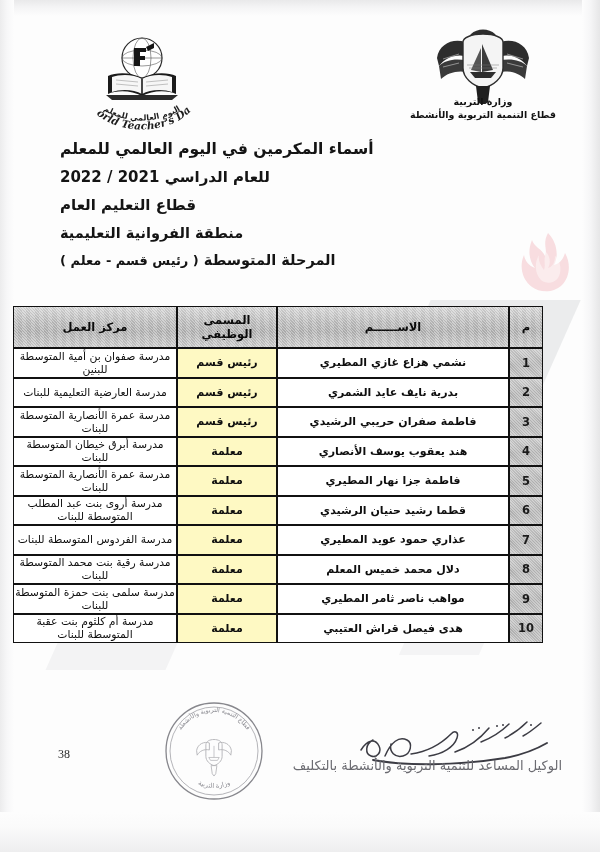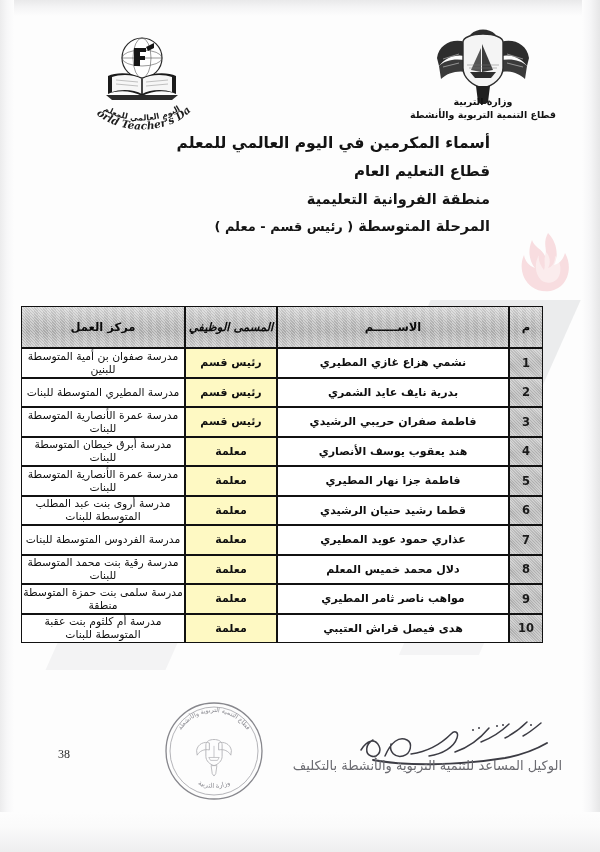--- a/index.html
+++ b/index.html
@@ -68,22 +68,22 @@
   }
   .moe-caption {
     position: absolute; left: 388px; top: 96px; width: 190px;
     text-align: center; color: #121212; line-height: 1.35;
   }
   .moe-caption .l1 { font-size: 9.5px; font-weight: bold; letter-spacing: .4px; }
   .moe-caption .l2 { font-size: 9.5px; font-weight: bold; letter-spacing: .1px; }
 
   
   .titles {
-    position: absolute; left: 60px; top: 134px; width: 430px;
-    text-align: right;
+    position: absolute; left: 60px; top: 140px; width: 430px;
+    text-align: left;
   }
   .titles .tline {
     color: #141414;
     font-weight: bold;
     margin: 0 0 9px 0;
     white-space: nowrap;
     line-height: 1.25;
   }
   .t1 { font-size: 15.5px; }
   .t2 { font-size: 15px; }
@@ -117,21 +117,21 @@
     background:
       repeating-linear-gradient(48deg, rgba(255,255,255,.30) 0 1px, rgba(0,0,0,.05) 1px 2px),
       linear-gradient(to bottom, #d8d8d8 0%, #bdbdbd 38%, #b2b2b2 62%, #cccccc 100%);
     height: 42px;
     color: #0b0b0b;
     font-size: 11.5px;
     font-weight: bold;
   }
   th.col-num  { width: 34px; }
   th.col-name { width: 232px; }
-  th.col-job  { width: 92px; font-style: italic; }
+  th.col-job  { width: 100px; }
   th.col-work { width: 164px; }
 
   td.cell-num {
     font-size: 11.5px;
     font-weight: bold;
     color: #1b1b1b;
     background:
       repeating-linear-gradient(45deg, rgba(255,255,255,.22) 0 1px, rgba(0,0,0,.06) 1px 2px),
       linear-gradient(to bottom, #cfcfcf, #b9b9b9 55%, #c9c9c9);
   }
@@ -271,20 +271,21 @@
     </g>
   </svg>
 
   <div class="moe-caption">
     <div class="l1">وزارة التربية</div>
     <div class="l2">قطاع التنمية التربوية والأنشطة</div>
   </div>
 
   <div class="titles">
     <div class="tline t1">أسماء المكرمين في اليوم العالمي للمعلم</div>
+    <div class="tline t2">للعام الدراسي 2021 / 2022</div>
     <div class="tline t3">قطاع التعليم العام</div>
     <div class="tline t4">منطقة الفروانية  التعليمية</div>
     <div class="tline t5">
       <span>المرحلة المتوسطة</span>
       <span class="sub">( رئيس قسم - معلم )</span>
     </div>
   </div>
 
   <div class="tbl-wrap">
     <table class="roster">
@@ -300,21 +301,21 @@
           <tr>
             <td class="cell-num">1</td>
             <td class="cell-name">نشمي هزاع غازي المطيري</td>
             <td class="cell-job">رئيس قسم</td>
             <td class="cell-work">مدرسة صفوان بن أمية المتوسطة للبنين</td>
           </tr>
           <tr>
             <td class="cell-num">2</td>
             <td class="cell-name">بدرية نايف عايد الشمري</td>
             <td class="cell-job">رئيس قسم</td>
-            <td class="cell-work">مدرسة المطيري المتوسطة للبنات</td>
+            <td class="cell-work">مدرسة العارضية التعليمية للبنات</td>
           </tr>
           <tr>
             <td class="cell-num">3</td>
             <td class="cell-name">فاطمة صفران حريبي الرشيدي</td>
             <td class="cell-job">رئيس قسم</td>
             <td class="cell-work">مدرسة عمرة الأنصارية المتوسطة للبنات</td>
           </tr>
           <tr>
             <td class="cell-num">4</td>
             <td class="cell-name">هند يعقوب يوسف الأنصاري</td>
@@ -342,21 +343,21 @@
           <tr>
             <td class="cell-num">8</td>
             <td class="cell-name">دلال محمد خميس المعلم</td>
             <td class="cell-job">معلمة</td>
             <td class="cell-work">مدرسة رقية بنت محمد المتوسطة للبنات</td>
           </tr>
           <tr>
             <td class="cell-num">9</td>
             <td class="cell-name">مواهب ناصر ثامر المطيري</td>
             <td class="cell-job">معلمة</td>
-            <td class="cell-work">مدرسة سلمى بنت حمزة المتوسطة منطقة</td>
+            <td class="cell-work">مدرسة سلمى بنت حمزة المتوسطة للبنات</td>
           </tr>
           <tr>
             <td class="cell-num">10</td>
             <td class="cell-name">هدى فيصل قراش العتيبي</td>
             <td class="cell-job">معلمة</td>
             <td class="cell-work">مدرسة أم كلثوم بنت عقبة المتوسطة للبنات</td>
           </tr>
         </tbody>
     </table>
   </div>

